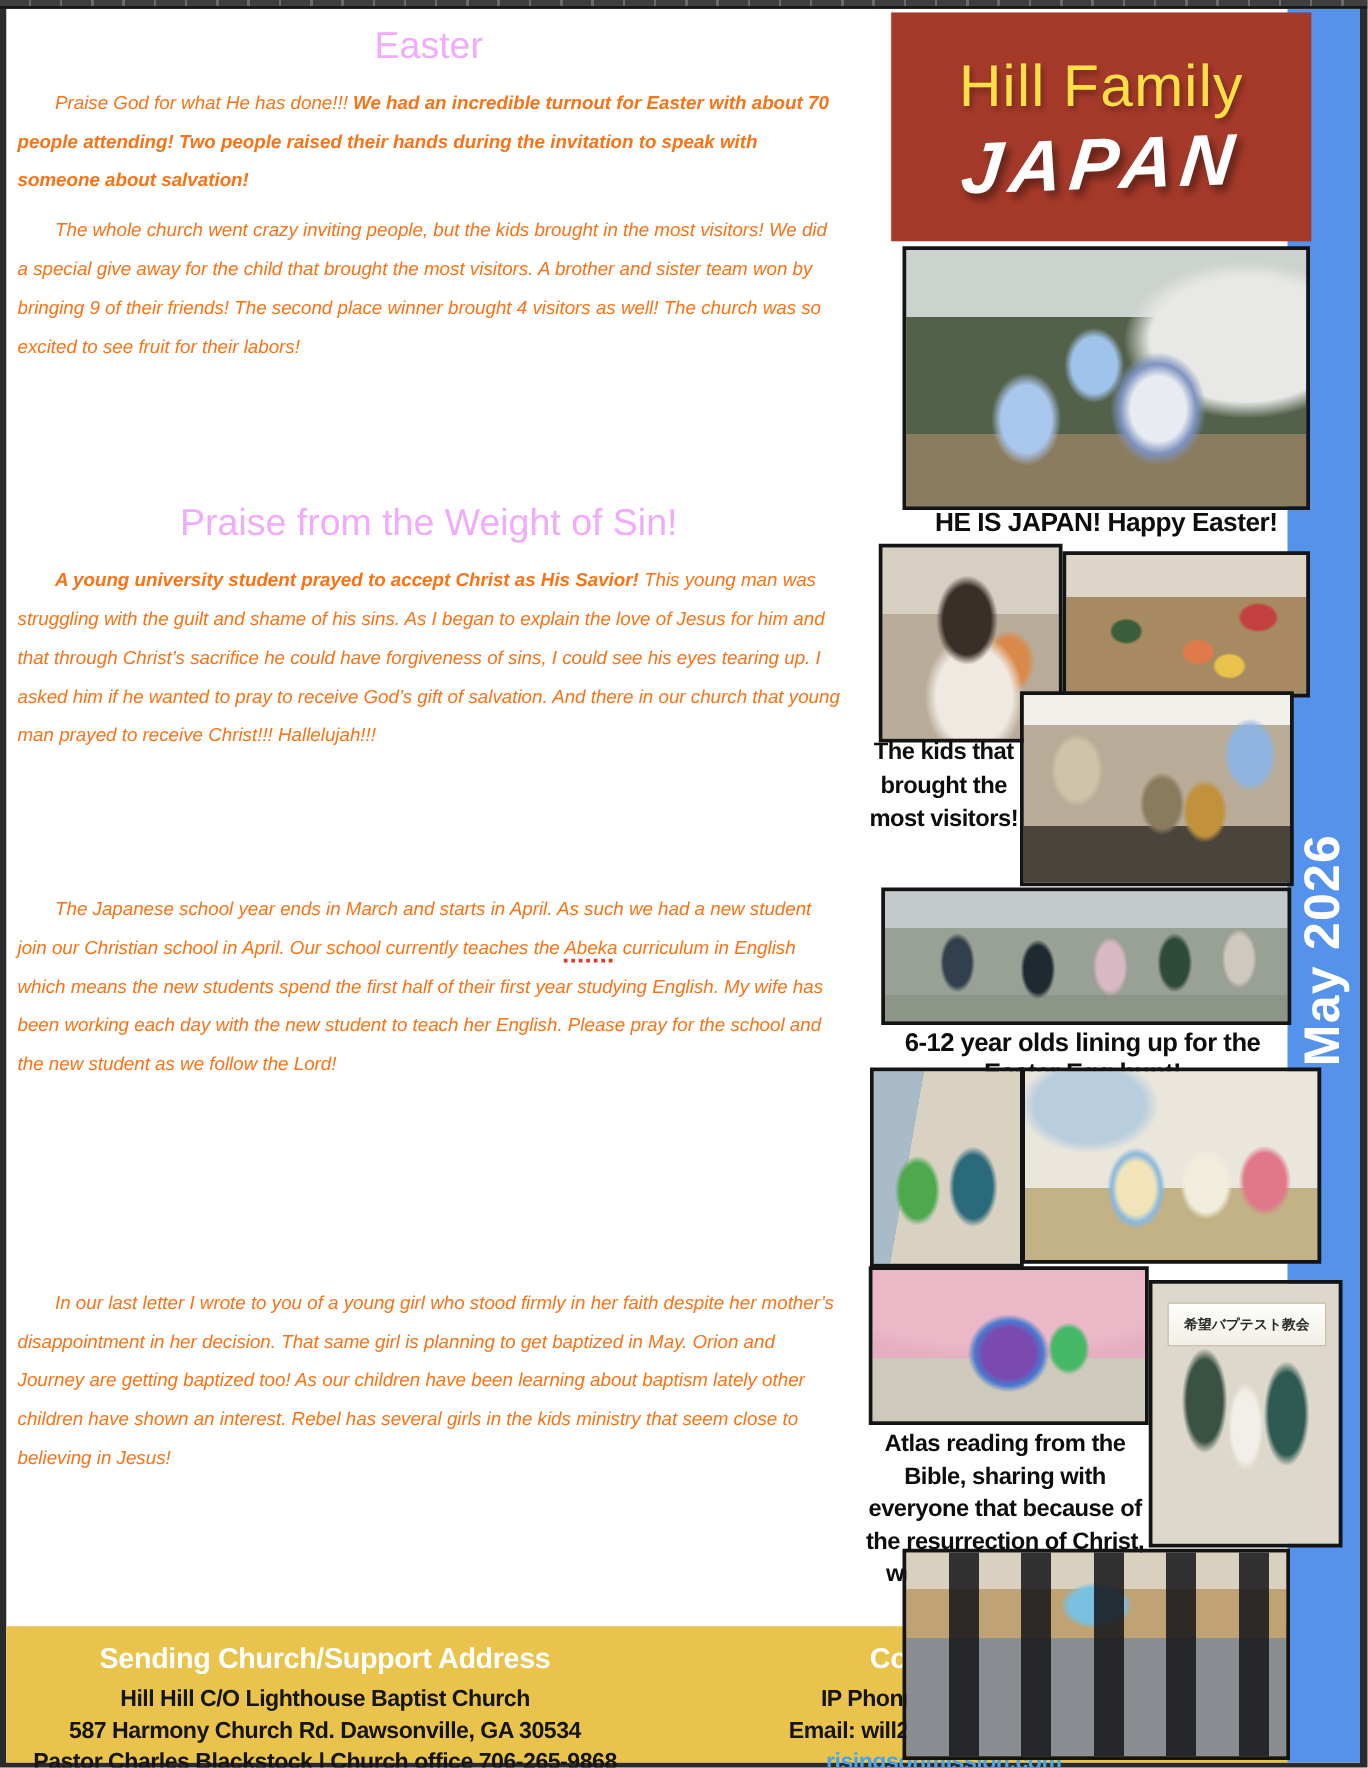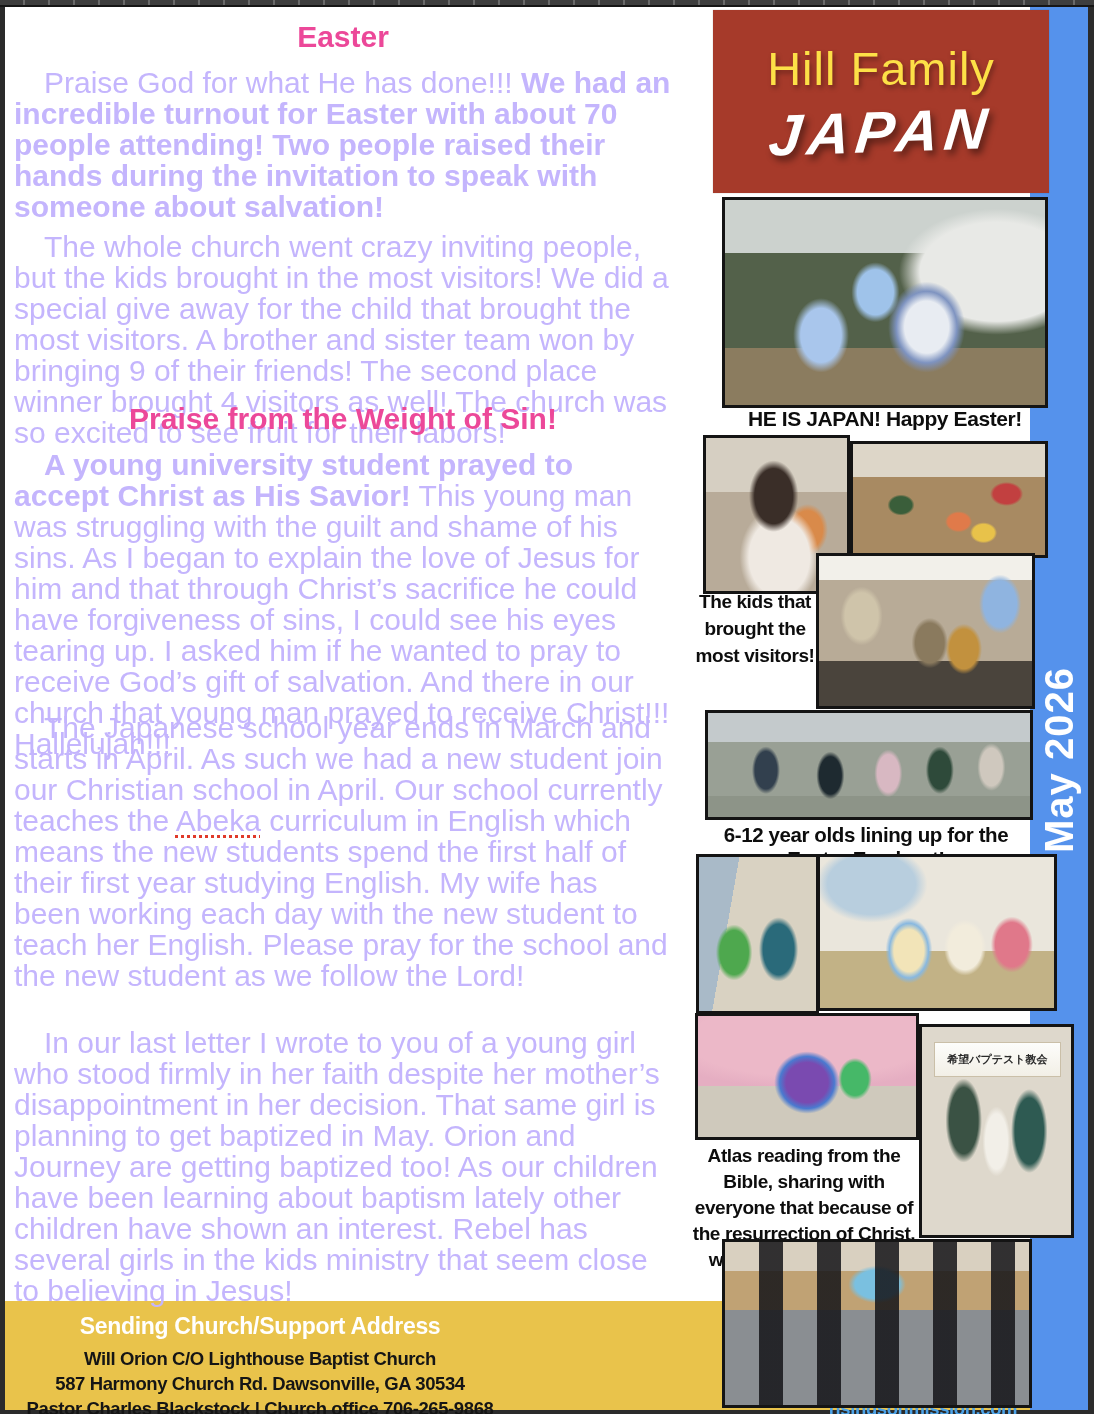--- a/index.html
+++ b/index.html
@@ -26,26 +26,27 @@
   .vertical-date{
     position:absolute;left:1030px;top:605px;width:58px;height:310px;z-index:2;
     display:flex;align-items:center;justify-content:center;
     writing-mode:vertical-rl;transform:rotate(180deg);
     color:#ffffff;font-size:40px;font-weight:bold;letter-spacing:1px;
     white-space:nowrap;
   }
   
   .section{position:absolute;left:14px;width:658px;z-index:2;}
   .sec-h{
-    text-align:center;color:#ec4899;font-size:30px;font-weight:bold;
+    text-align:center;color:#f0abfc;font-size:30px;font-weight:normal;
     margin:0 0 13px 0;letter-spacing:0px;
   }
   .section p{
-    margin:0 0 9px 0;font-size:30px;line-height:31px;color:#c4b5fd;
+    margin:0 0 9px 0;font-size:15px;line-height:31px;color:#f97316;
     text-indent:30px;
+    font-style:italic;
   }
   .b{font-weight:bold;}
   .spellcheck{
     text-decoration:underline;text-decoration-style:dotted;
     text-decoration-color:#e03a2a;text-decoration-thickness:3px;text-underline-offset:4px;margin-top:12px;
   }
   
   .logo{
     position:absolute;left:713px;top:10px;width:336px;height:183px;z-index:3;
     background:#a63a2a;display:flex;flex-direction:column;align-items:center;justify-content:center;
@@ -146,21 +147,21 @@
       linear-gradient(180deg,#d9d0c0 0 18%, #c0a274 18% 42%, #8a8e92 42% 100%);
   }
   
   .caption{
     position:absolute;z-index:3;color:#0d0d0d;font-weight:bold;
     text-align:center;font-stretch:condensed;letter-spacing:-0.4px;
   }
   
   .footer{
     position:absolute;left:5px;top:1301px;width:1083px;height:109px;
-    background:#e9c34b;z-index:1;display:flex;justify-content:space-between;
+    background:#e9c34b;z-index:1;display:flex;
   }
   .footer-col{display:flex;flex-direction:column;align-items:center;}
   .footer-col.left{width:470px;margin-left:20px;padding-top:12px;}
   .footer-col.right{width:330px;margin-left:95px;padding-top:12px;}
   .footer-h{
     color:#ffffff;font-size:23px;font-weight:bold;letter-spacing:-0.3px;
     margin-bottom:6px;font-stretch:condensed;
   }
   .footer-line{
     color:#151515;font-size:18.5px;font-weight:bold;line-height:25px;
@@ -218,21 +219,21 @@
 <div class="photo ph-atlas" style="left:919px;top:1024px;width:155px;height:214px;z-index:4;text-align:center;">
   <div class="atlas-banner">希望バプテスト教会</div>
 </div>
 <div class="caption" style="left:690px;top:1143px;width:228px;font-size:19px;line-height:26px;">Atlas reading from the Bible, sharing with everyone that because of the resurrection of Christ, we have something to celebrate!</div>
 
 <div class="photo ph-congregation" style="left:722px;top:1239px;width:310px;height:169px;z-index:4;"></div>
 
 <div class="footer">
   <div class="footer-col left">
     <div class="footer-h">Sending Church/Support Address</div>
-    <div class="footer-line">Will Orion C/O Lighthouse Baptist Church</div>
+    <div class="footer-line">Hill Hill C/O Lighthouse Baptist Church</div>
     <div class="footer-line">587 Harmony Church Rd. Dawsonville, GA 30534</div>
     <div class="footer-line">Pastor Charles Blackstock  |  Church office 706-265-9868</div>
   </div>
   <div class="footer-col right">
     <div class="footer-h">Contact Us</div>
     <div class="footer-line">IP Phone: 770-776-6987</div>
     <div class="footer-line">Email: will2japan@gmail.com</div>
     <div class="footer-line footer-link">risingsonmission.com</div>
   </div>
 </div>

